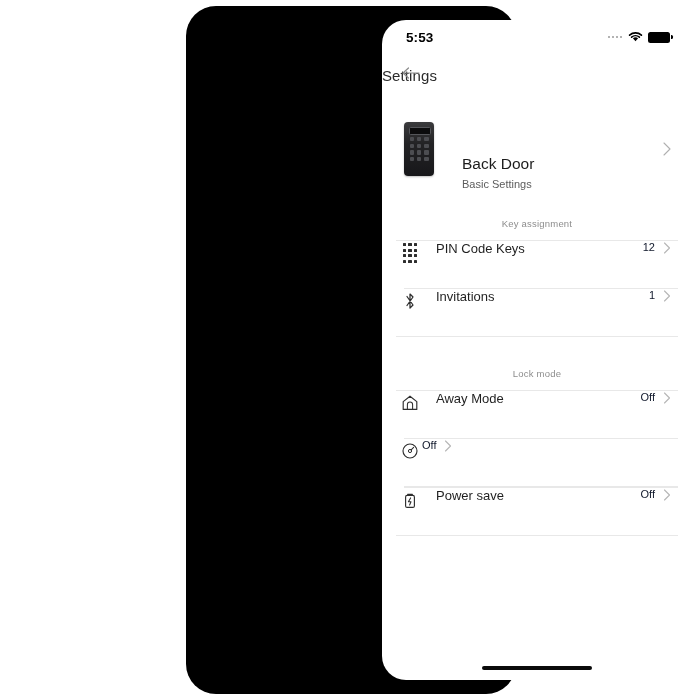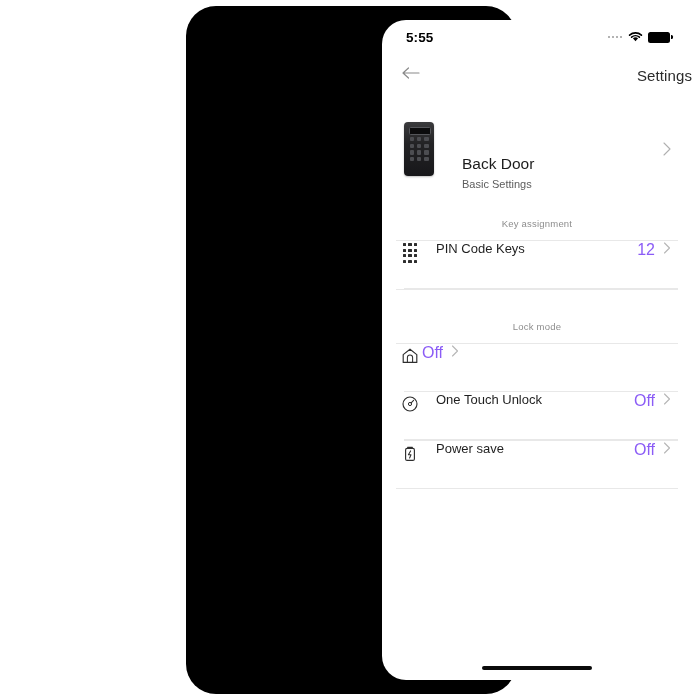--- a/index.html
+++ b/index.html
@@ -91,21 +91,21 @@
     background: #000000;
     border-radius: 0 1.5px 1.5px 0;
   }
 
   
   .nav-bar {
     position: relative;
     height: 42px;
     display: flex;
     align-items: center;
-    justify-content: flex-end;
+    justify-content: flex-start;
   }
   .nav-back {
     position: absolute;
     left: 14px;
     top: 50%;
     transform: translateY(-50%);
     width: 30px;
     height: 30px;
     display: flex;
     align-items: center;
@@ -210,22 +210,22 @@
     justify-content: center;
     color: #2e2e2e;
   }
   .row-label {
     flex: 1 1 auto;
     padding-left: 14px;
     font-size: 13px;
     color: #1f1f1f;
   }
   .row-value {
-    font-size: 16px;
-    color: #8b5cf6;
+    font-size: 11px;
+    color: #0f172a;
     padding-right: 7px;
   }
   .chevron {
     width: 10px;
     height: 14px;
     flex: 0 0 auto;
     color: #b6b6b6;
     display: flex;
     align-items: center;
   }
@@ -265,21 +265,21 @@
 </style>
 </head>
 <body>
 
 <div id="stage">
 
   <div class="phone-frame">
     <div class="phone-screen">
 
       <div class="status-bar">
-        <div class="status-time">5:55</div>
+        <div class="status-time">5:53</div>
         <div class="status-icons">
           <span class="signal-dots">
             <i></i>
               <i></i>
               <i></i>
               <i></i>
           </span>
           <span>
             <svg width="15" height="11" viewBox="0 0 15 11">
               <path d="M7.5 10.2 L4.9 7.3 a3.9 3.9 0 0 1 5.2 0 Z" fill="#000"></path>
@@ -356,52 +356,66 @@
         <span class="row-label">PIN Code Keys</span>
         <span class="row-value">12</span>
         <span class="chevron">
           <svg width="10" height="14" viewBox="0 0 10 14">
             <path d="M2.5 2 L7.5 7 L2.5 12" stroke="currentColor" stroke-width="1.1" fill="none" stroke-linecap="round" stroke-linejoin="round"></path>
           </svg>
         </span>
       </div>
       <div class="divider inset"></div>
 
+      <div class="list-row">
+        <span class="row-icon">
+          <svg width="14" height="20" viewBox="0 0 14 20">
+            <path d="M4 5.5 L10 14 L7 17 V3 L10 6 L4 14.5" stroke="#2e2e2e" stroke-width="1.25" fill="none" stroke-linecap="round" stroke-linejoin="round"></path>
+          </svg>
+        </span>
+        <span class="row-label">Invitations</span>
+        <span class="row-value">1</span>
+        <span class="chevron">
+          <svg width="10" height="14" viewBox="0 0 10 14">
+            <path d="M2.5 2 L7.5 7 L2.5 12" stroke="currentColor" stroke-width="1.1" fill="none" stroke-linecap="round" stroke-linejoin="round"></path>
+          </svg>
+        </span>
+      </div>
       <div class="divider"></div>
 
       <div class="spacer-block"></div>
 
       <div class="section-header">Lock mode</div>
       <div class="divider"></div>
 
       <div class="list-row">
         <span class="row-icon">
           <svg width="18" height="18" viewBox="0 0 18 18">
             <path d="M2.2 7.6 L9 2.2 L15.8 7.6 V15.4 H2.2 Z" stroke="#2e2e2e" stroke-width="1.15" fill="none" stroke-linejoin="round"></path>
             <path d="M6.4 15.4 V10.6 a2.6 2.6 0 0 1 5.2 0 V15.4" stroke="#2e2e2e" stroke-width="1.05" fill="none"></path>
           </svg>
         </span>
+        <span class="row-label">Away Mode</span>
         <span class="row-value">Off</span>
         <span class="chevron">
           <svg width="10" height="14" viewBox="0 0 10 14">
             <path d="M2.5 2 L7.5 7 L2.5 12" stroke="currentColor" stroke-width="1.1" fill="none" stroke-linecap="round" stroke-linejoin="round"></path>
           </svg>
         </span>
       </div>
       <div class="divider inset"></div>
 
       <div class="list-row">
         <span class="row-icon">
           <svg width="18" height="18" viewBox="0 0 18 18">
             <circle cx="9" cy="9" r="7" stroke="#2e2e2e" stroke-width="1.15" fill="none"></circle>
             <circle cx="9" cy="9" r="1.6" stroke="#2e2e2e" stroke-width="1" fill="none"></circle>
             <path d="M10.1 7.9 L12.6 5.4" stroke="#2e2e2e" stroke-width="1.05" fill="none" stroke-linecap="round"></path>
           </svg>
         </span>
-        <span class="row-label">One Touch Unlock</span>
         <span class="row-value">Off</span>
         <span class="chevron">
           <svg width="10" height="14" viewBox="0 0 10 14">
             <path d="M2.5 2 L7.5 7 L2.5 12" stroke="currentColor" stroke-width="1.1" fill="none" stroke-linecap="round" stroke-linejoin="round"></path>
           </svg>
         </span>
       </div>
       <div class="divider inset"></div>
 
       <div class="divider inset"></div>

